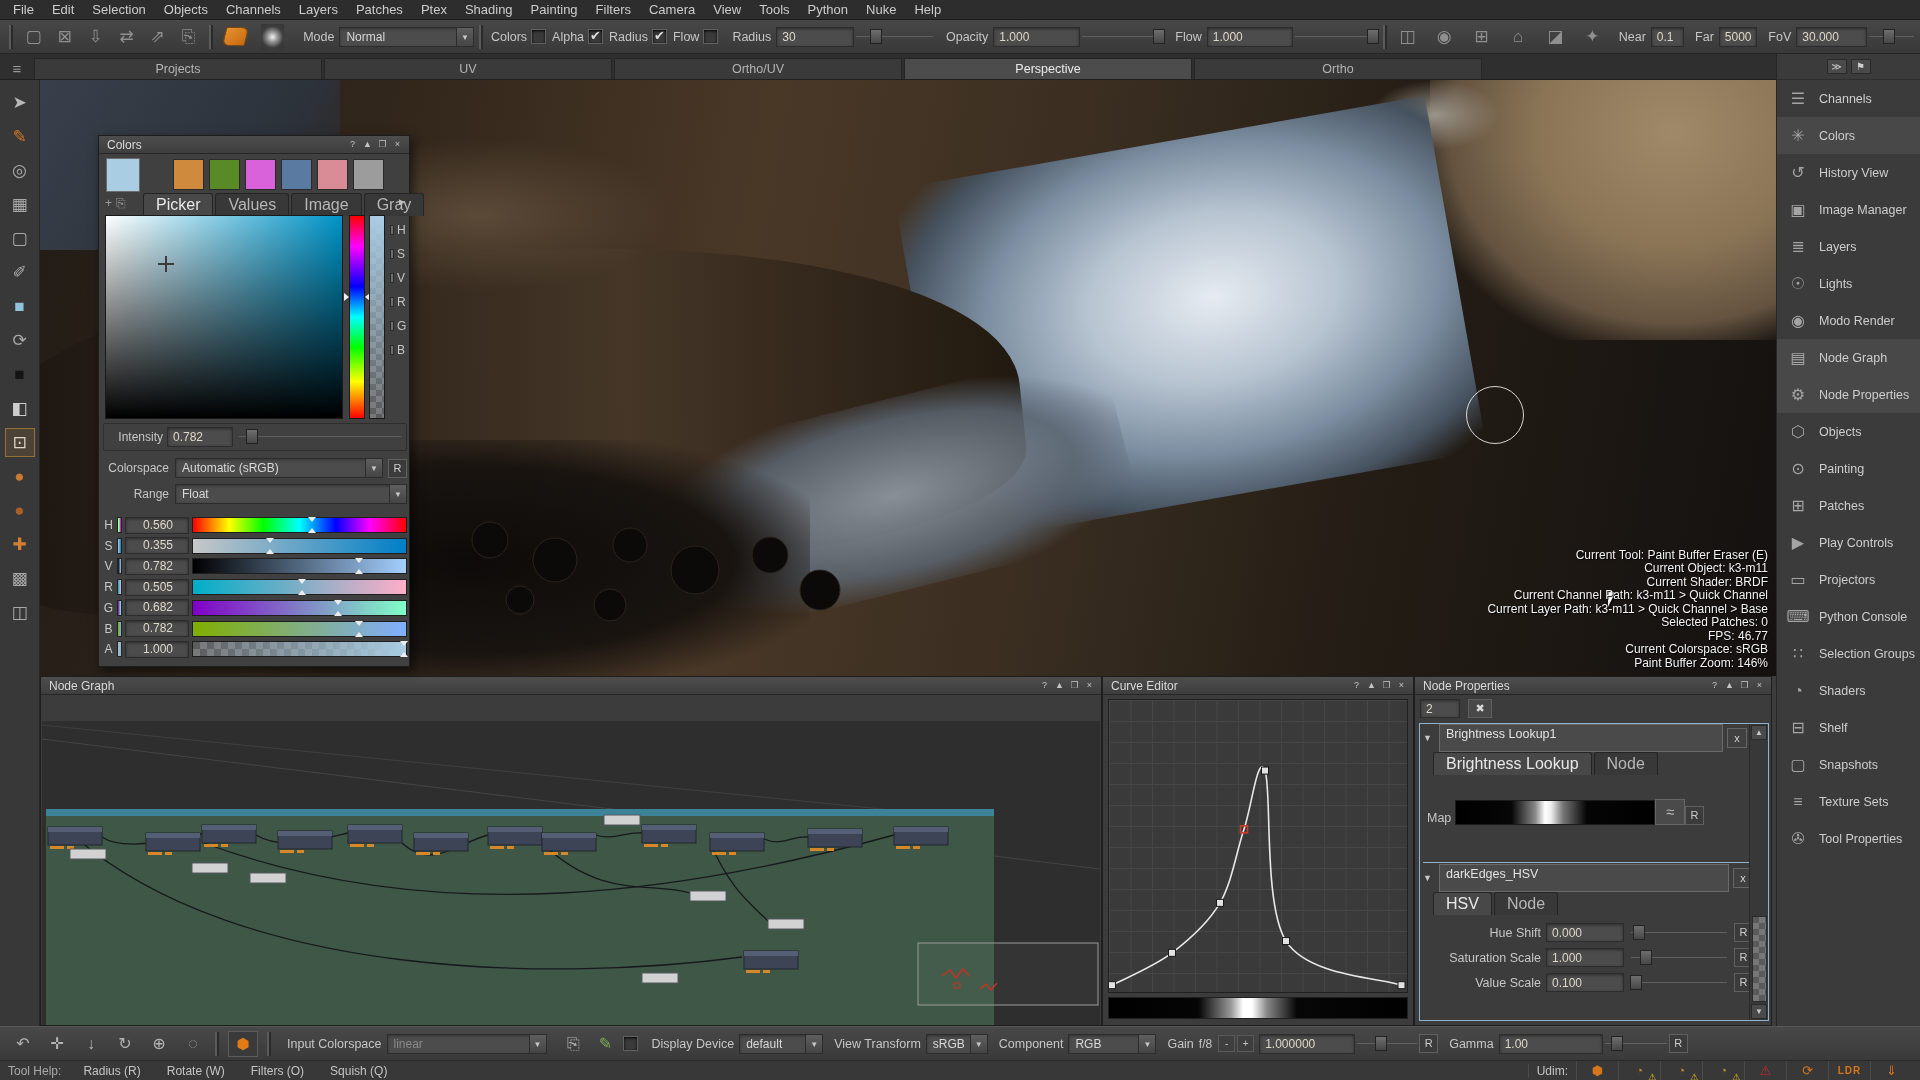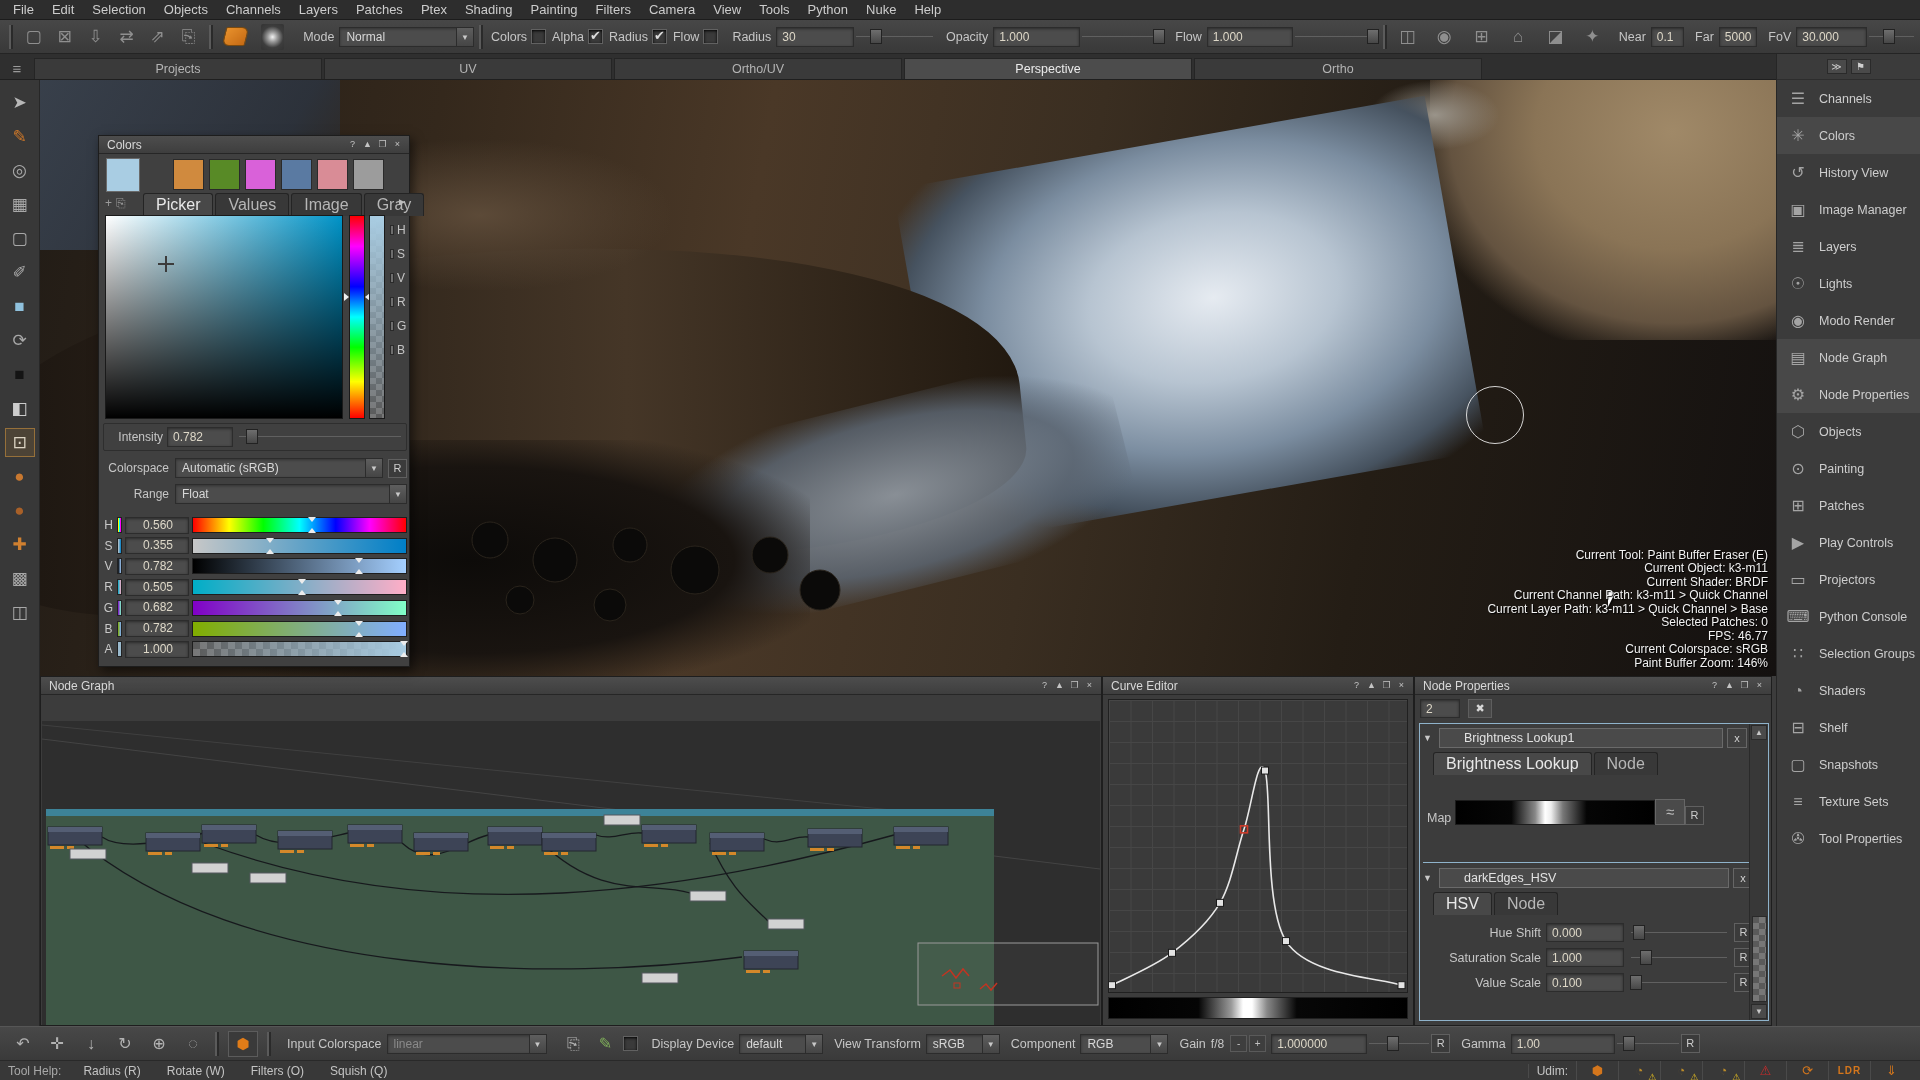--- a/index.html
+++ b/index.html
@@ -131,21 +131,21 @@
   .np-countrow { position:absolute; left:5px; top:22px; display:flex; gap:8px; align-items:center; }
   .np-count { width:40px; height:19px; }
   .np-clear { width:24px; height:19px; background:#484848; border:1px solid #5e5e5e; color:#d8d8d8; text-align:center; line-height:17px; font-size:11px; }
   .np-scroll { position:absolute; left:4px; top:46px; width:350px; height:298px; border:1px solid #8fb3cb; background:#3c3c3c; }
   .np-sb { position:absolute; right:0; top:0; bottom:0; width:19px; border-left:1px solid #2a2a2a; background:#383838; }
   .np-sb .sbtn { position:absolute; left:1px; width:16px; height:15px; background:#4a4a4a; border:1px solid #2a2a2a; color:#c8c8c8; font-size:8px; text-align:center; line-height:13px; }
   .np-sb .thumb { position:absolute; left:2px; bottom:18px; width:15px; height:86px; border:1px solid #2a2a2a; }
   .np-group { position:absolute; left:3px; width:324px; }
   .np-ghead { display:flex; align-items:center; gap:4px; height:22px; }
   .np-ghead .tri { color:#c8c8c8; font-size:9px; width:12px; }
-  .np-gname { flex:1; height:20px; background:#4a4a4a; border:1px solid #6a6a6a; color:#e2e2e2; padding:2px 24px; font-size:12.5px; line-height:15px; }
+  .np-gname { flex:1; height:28px; background:#4a4a4a; border:1px solid #6a6a6a; color:#e2e2e2; padding:2px 6px; font-size:12.5px; line-height:15px; }
   .np-x { width:20px; height:20px; background:#404040; border:1px solid #666; color:#d0d0d0; text-align:center; line-height:18px; font-size:11px; }
   .np-tabs { display:flex; gap:2px; margin:3px 0 0 10px; }
   .np-maprow { display:flex; align-items:flex-end; gap:0; margin-top:24px; }
   .np-maplab { width:32px; text-align:left; color:#c6c6c6; font-size:12.5px; padding-left:4px; }
   .np-mapbar { width:200px; height:25px; border:1px solid #1c1c1c;
     background:linear-gradient(90deg,#000 0%,#060606 28%,#888 40%,#fff 45%,#eee 48%,#777 54%,#050505 66%,#000 100%); }
   .np-curvebtn { width:30px; height:26px; background:#4a4a4a; border:1px solid #666; color:#b8b8b8; font-size:15px; text-align:center; line-height:24px; }
   .np-srow { display:flex; align-items:center; gap:5px; height:23px; margin-top:2px; }
   .np-srow .rlab { width:118px; text-align:right; color:#c6c6c6; font-size:12.5px; white-space:nowrap; }
   .np-srow .field { width:78px; height:19px; }
@@ -821,21 +821,21 @@
       </div>
     <span class="check" style="margin-left:4px;">
         <span class="box"></span>
       </span>
     <span class="tb-label">Display Device</span>
     <div class="dd" style="width:84px;">
       <span class="val">default</span>
       <span class="arr">▼</span>
     </div>
     <span class="tb-label">View Transform</span>
-    <div class="dd" style="width:74px;">
+    <div class="dd" style="width:62px;">
       <span class="val">sRGB</span>
       <span class="arr">▼</span>
     </div>
     <span class="tb-label">Component</span>
     <div class="dd" style="width:88px;">
       <span class="val">RGB</span>
       <span class="arr">▼</span>
     </div>
     <span class="tb-label">Gain</span>
     <span style="color:#c6c6c6;margin-right:6px;">f/8</span>

